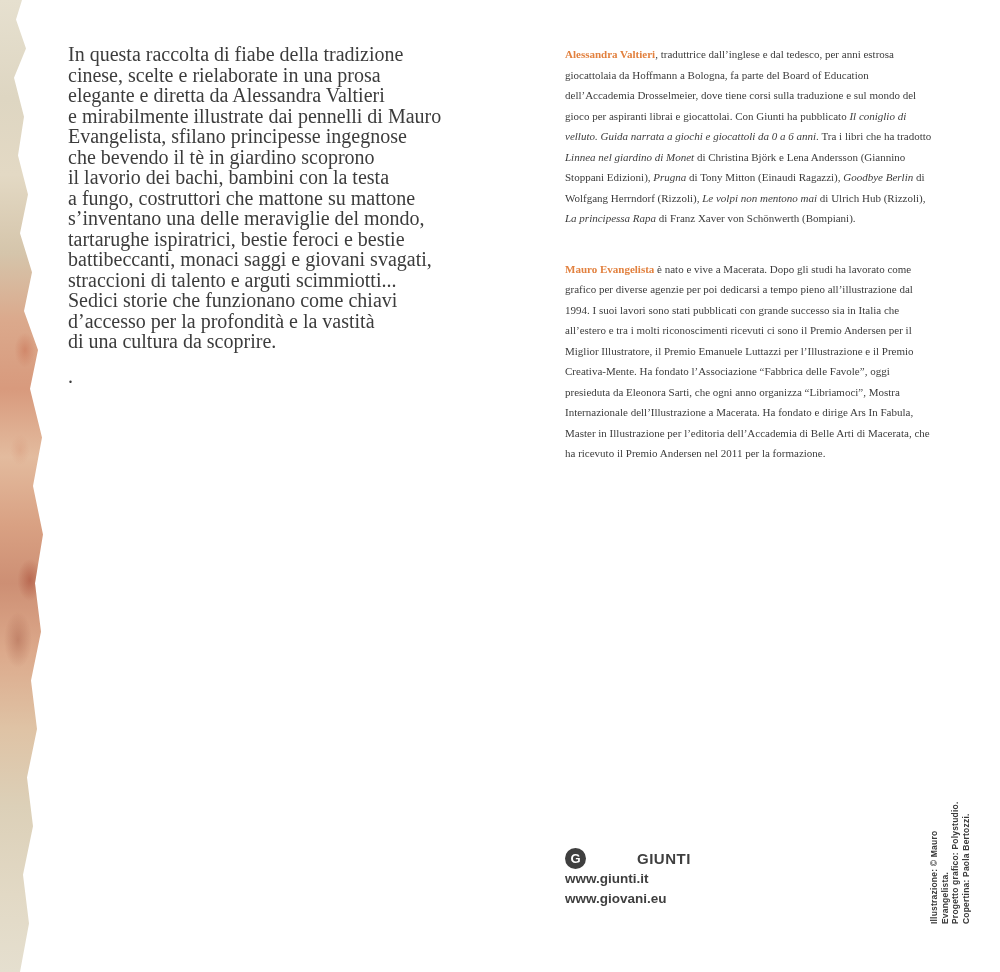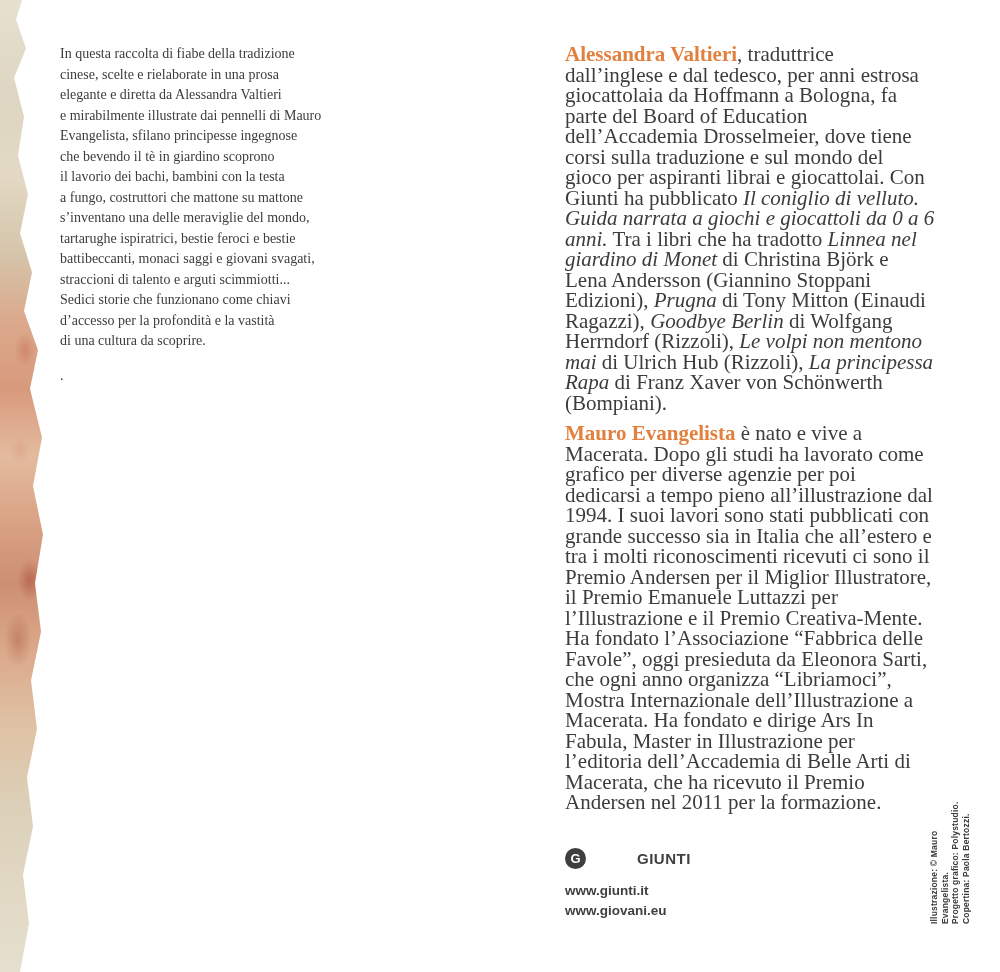--- a/index.html
+++ b/index.html
@@ -34,37 +34,37 @@
         #cd8f74 60%, #dca98b 67%, #dfc3a5 75%, #dcd0b8 83%,
         #e2d9c5 92%, #e5dfcf 100%);
     clip-path: polygon(0 0, 22px 0, 16px 2%, 26px 5%, 14px 8%, 24px 12%,
       18px 16%, 28px 20%, 20px 24%, 32px 28%, 24px 32%, 38px 36%, 30px 40%,
       42px 45%, 33px 50%, 43px 55%, 35px 60%, 41px 65%, 31px 70%, 37px 75%,
       27px 80%, 33px 85%, 23px 90%, 29px 95%, 20px 100%, 0 100%);
   }
 
   .left-col {
     position: absolute;
-    left: 60px; top: 44px;
+    left: 68px; top: 44px;
     width: 400px;
-    font-size: 14px;
+    font-size: 20px;
     line-height: 20.5px;
   }
   .left-col .para { white-space: pre-line; }
   .stray-period { margin-top: 14px; }
 
   .right-col {
     position: absolute;
     left: 565px; top: 44px;
     width: 370px;
-    font-size: 21px;
+    font-size: 11px;
     line-height: 20.5px;
   }
   .right-col .para { margin: 0; }
-  .right-col .para + .para { margin-top: 10px; }
+  .right-col .para + .para { margin-top: 30px; }
 
   .seg-name { color: var(--accent); font-weight: bold; }
   .seg-italic { font-style: italic; }
   .seg-normal { font-style: normal; }
 
   .footer {
     position: absolute;
     left: 565px; top: 848px;
     font-family: "Liberation Sans", sans-serif;
     color: #3f3f3f;
@@ -78,21 +78,21 @@
     display: inline-flex;
     align-items: center;
     justify-content: center;
     font: bold 13px "Liberation Sans", sans-serif;
   }
   .logo-text {
     font: bold 15px "Liberation Sans", sans-serif;
     letter-spacing: 0.5px;
     margin-left: 45px;
   }
-  .urls { margin-top: 12px; }
+  .urls { }
   .url {
     font: bold 13.5px "Liberation Sans", sans-serif;
     line-height: 20px;
   }
 
   .credits {
     position: absolute;
     left: 880px; top: 833px;
     width: 140px;
     transform: rotate(-90deg);

